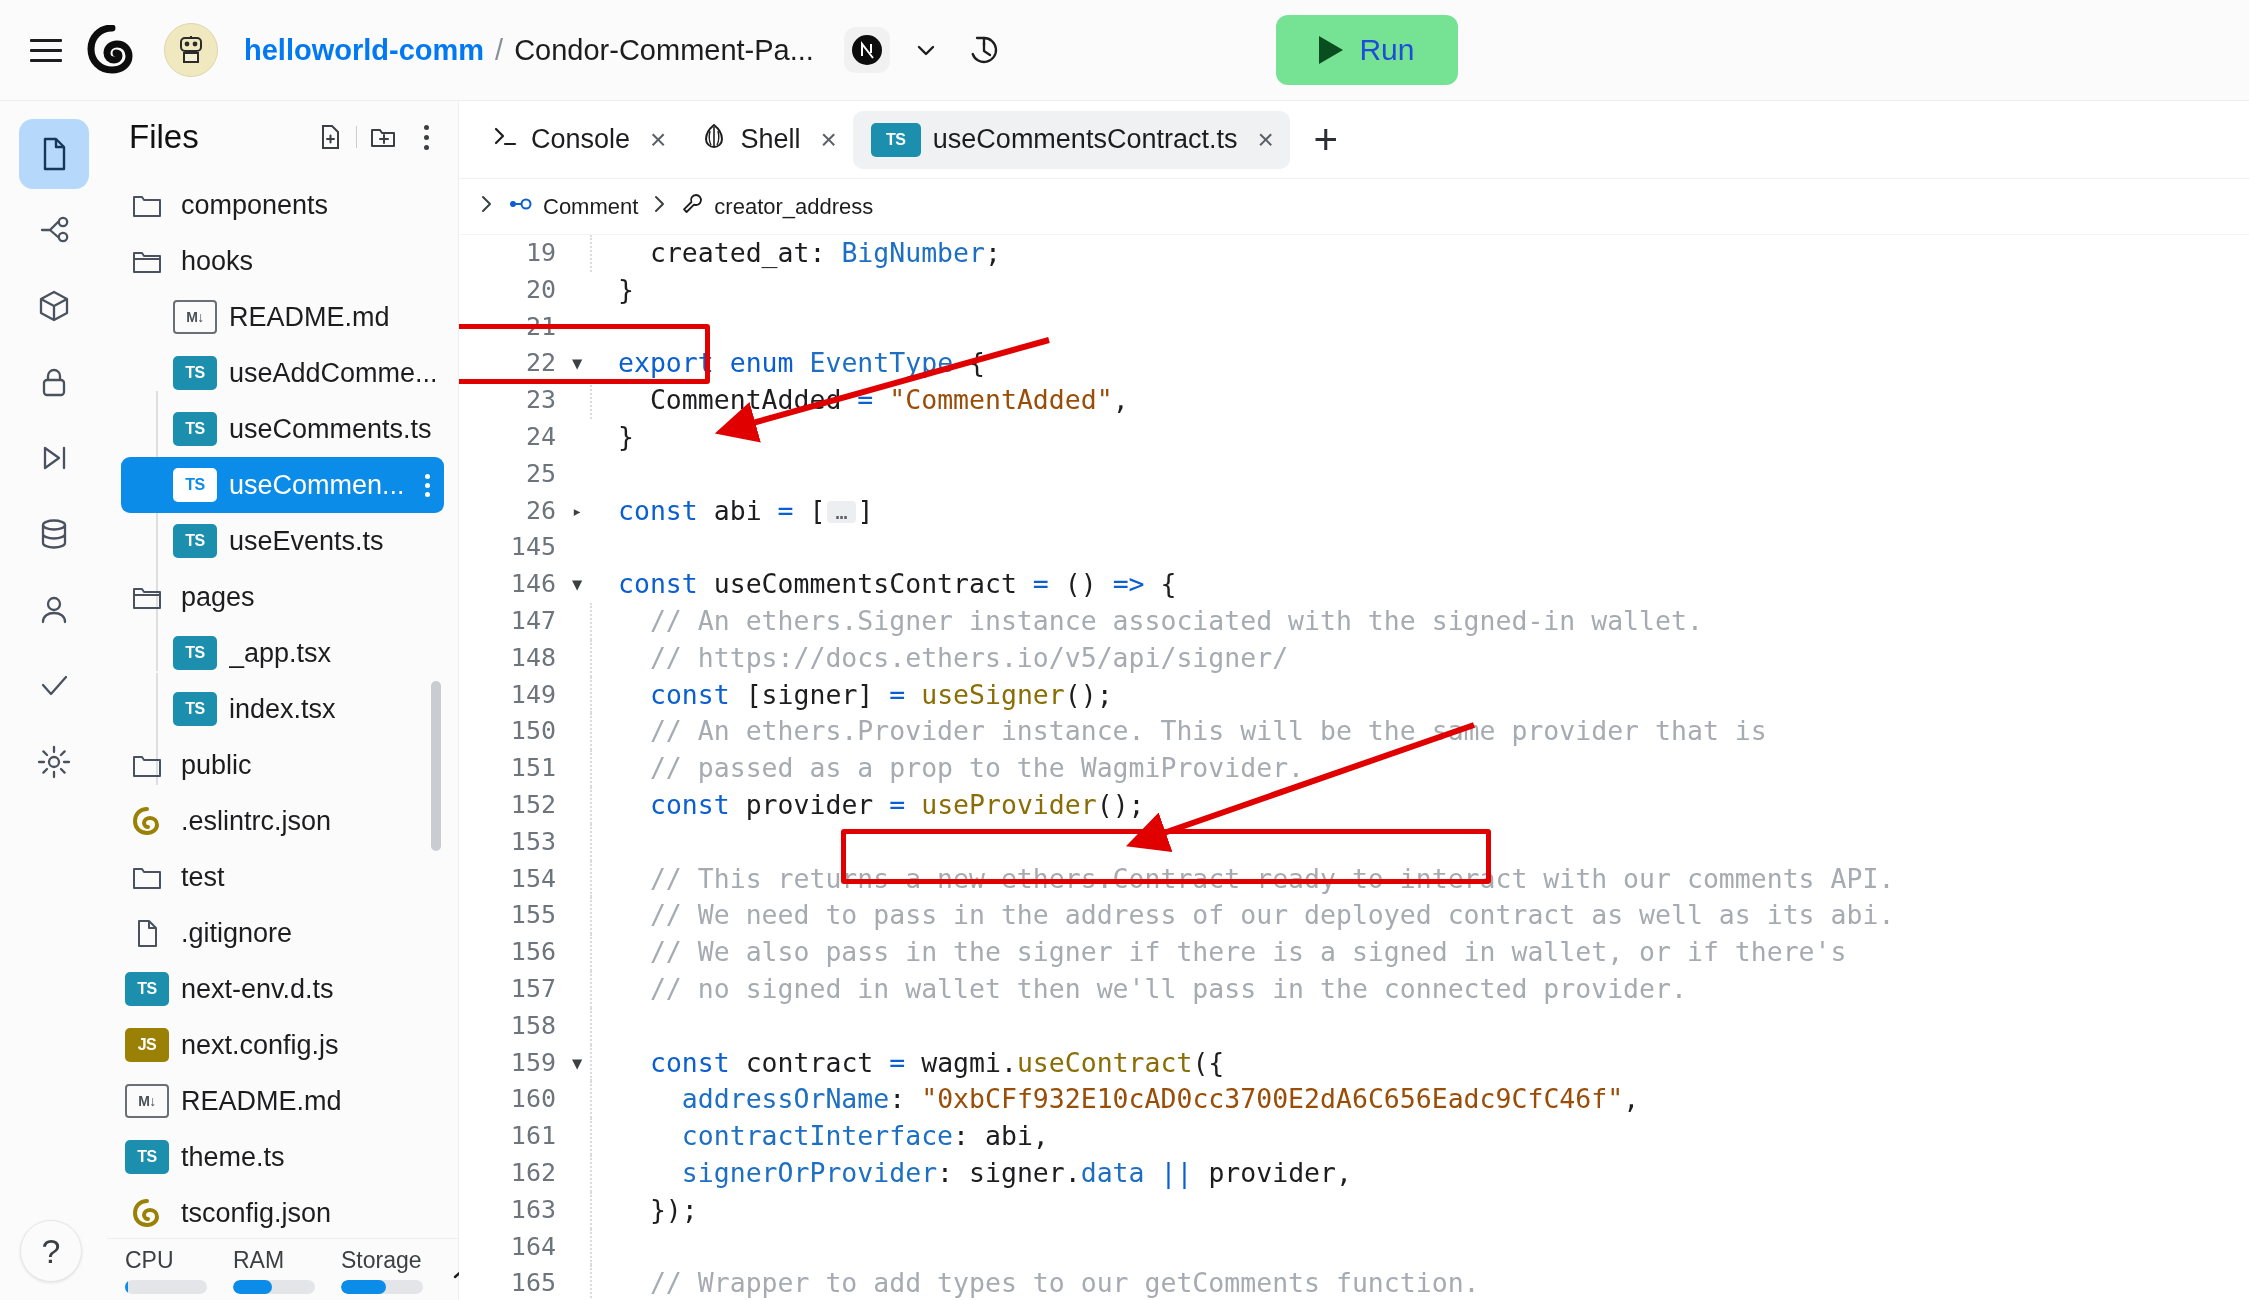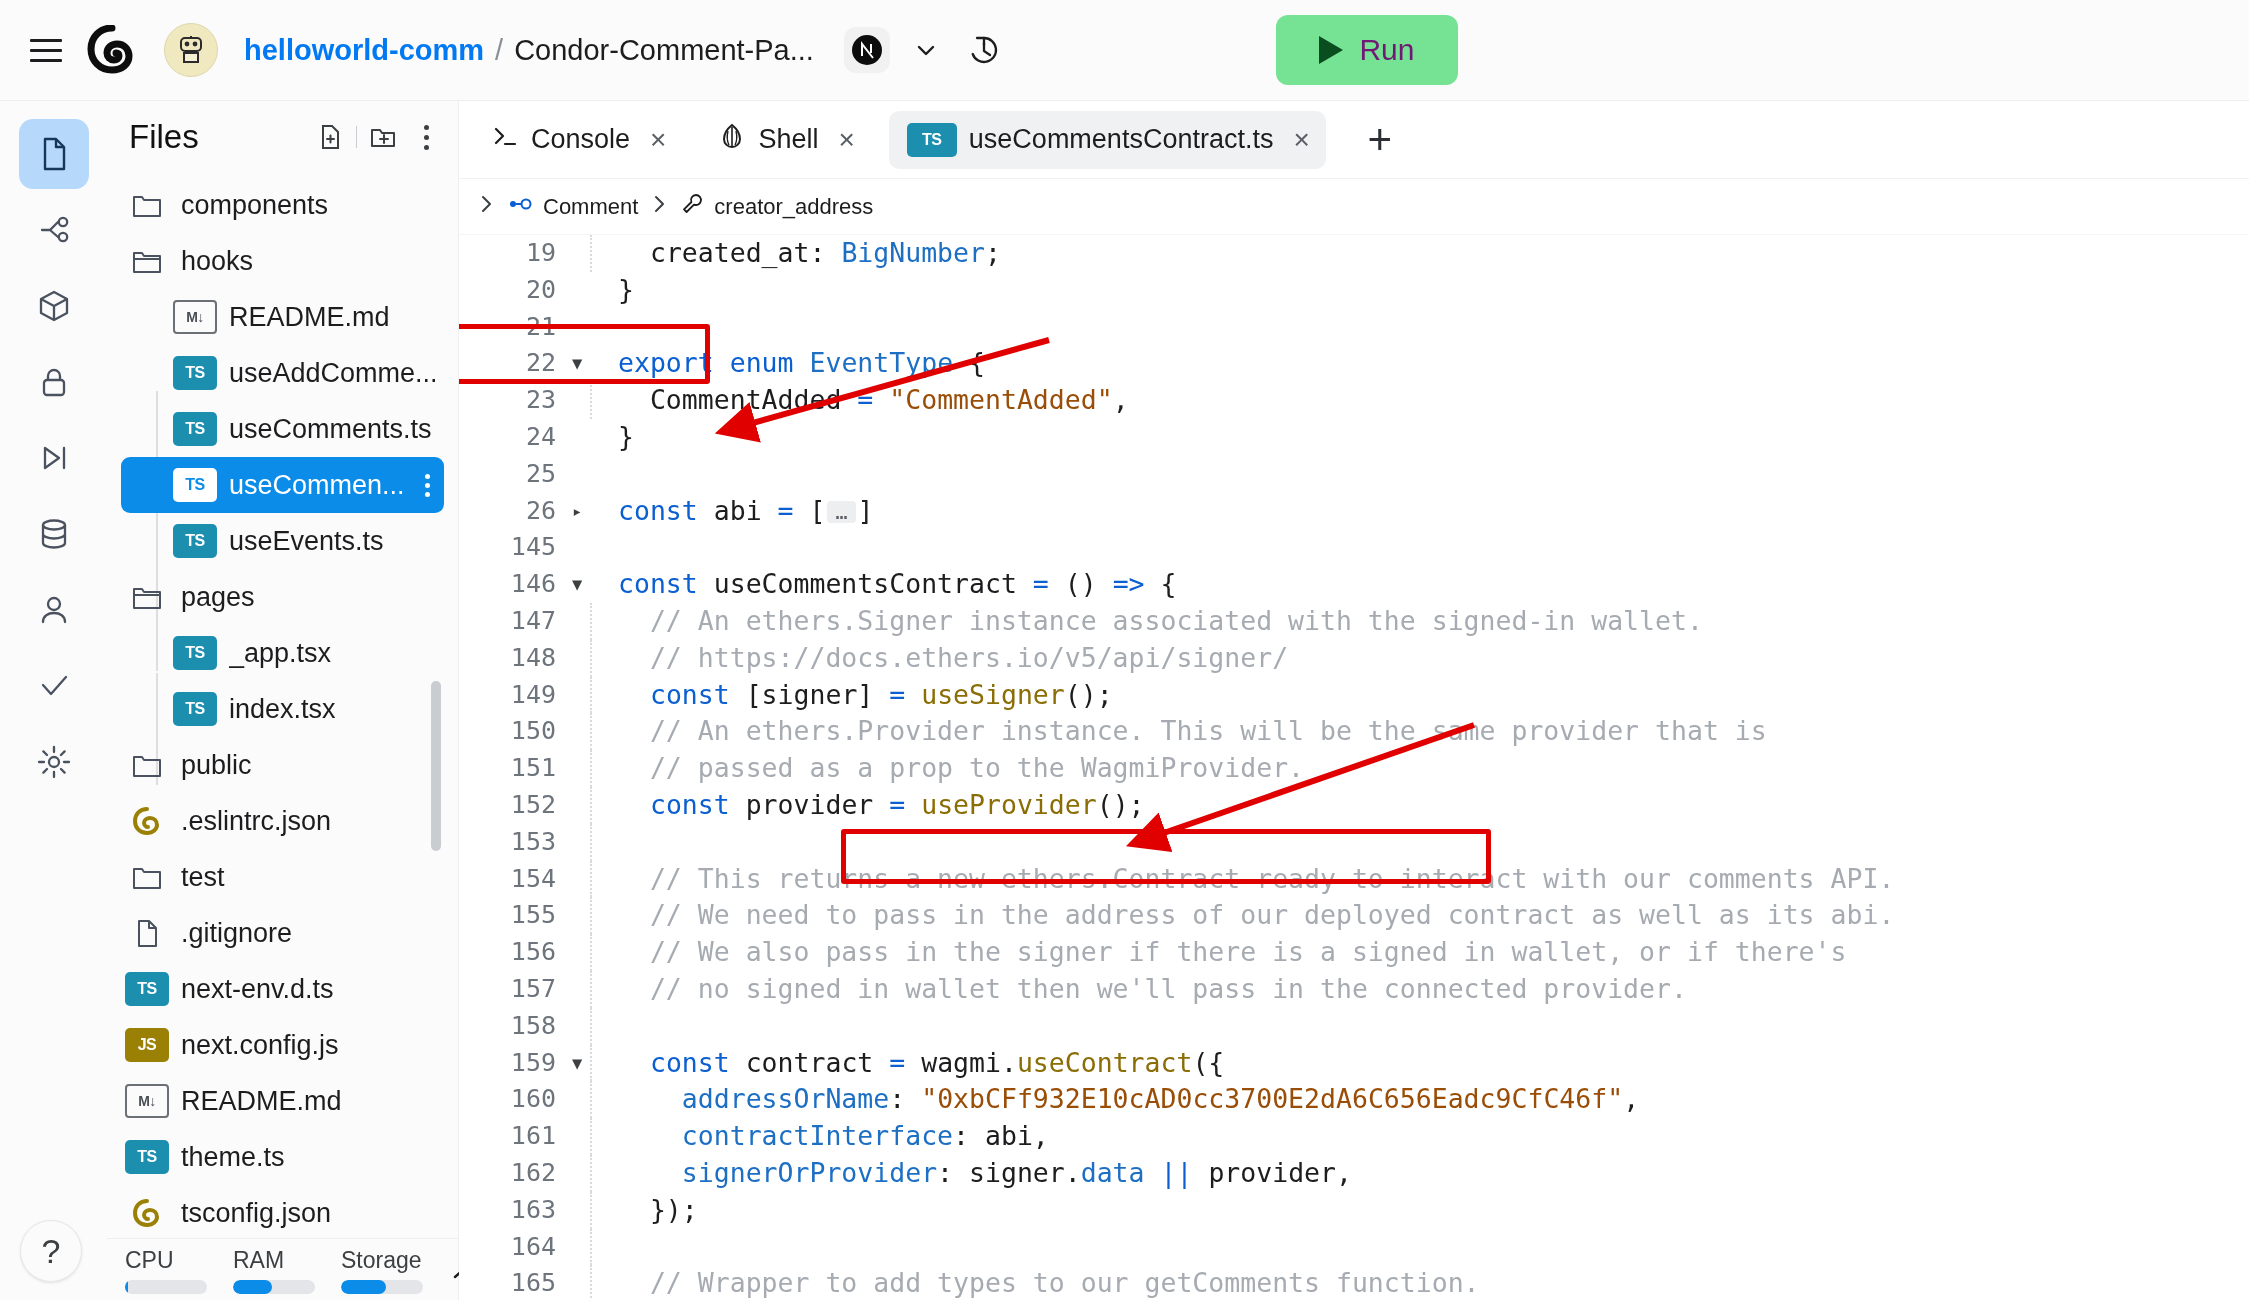--- a/index.html
+++ b/index.html
@@ -36,21 +36,21 @@
   }
   .chev-btn { margin-left:16px; width:40px; height:40px; display:flex; align-items:center; justify-content:center; cursor:pointer;}
   .history-btn { margin-left:16px; width:44px; height:44px; display:flex; align-items:center; justify-content:center; cursor:pointer;}
   .run-btn {
     margin-left:270px;
     width:182px; height:70px; border-radius:12px; background:#76e293;
     display:flex; align-items:center; justify-content:center; gap:16px; cursor:pointer;
     border:none;
   }
   .run-btn .tri { width:0;height:0; border-left:24px solid #0a4d1f; border-top:14px solid transparent; border-bottom:14px solid transparent;}
-  .run-btn .lbl { font-size:30px; color:#701a75; font-weight:400; }
+  .run-btn .lbl { font-size:30px; color:#1d4ed8; font-weight:400; }
 
   
   .rail {
     position:absolute; top:101px; left:0; width:107px; height:1199px;
     background:#fbfbfb; display:flex; flex-direction:column; align-items:center;
     padding-top:18px; gap:6px;
   }
   .rail-item { width:70px; height:70px; border-radius:14px; display:flex; align-items:center; justify-content:center; cursor:pointer;}
   .rail-item.active { background:#b6d9fb; }
   .help-btn {
@@ -98,21 +98,21 @@
     border-top:1px solid #eceef0; display:flex; align-items:flex-start; padding:8px 12px 0 18px; gap:26px;margin-top:12px;
   }
   .sys { display:flex; flex-direction:column; gap:6px; }
   .sys-l { font-size:23px; color:#3c4043; }
   .sys-bar { width:82px; height:14px; border-radius:7px; background:#e3e5e8; overflow:hidden; }
   .sys-bar > b { display:block; height:100%; background:#0c8ce9; border-radius:7px; }
   .sys-chev { margin-left:auto; align-self:flex-start; margin-top:16px; margin-right:6px; cursor:pointer; }
 
   
   .editor { position:absolute; top:101px; left:459px; width:1790px; height:1199px; background:#fff; }
-  .tabbar { height:78px; display:flex; align-items:center; padding-left:14px; gap:18px; border-bottom:1px solid #f0f1f2;}
+  .tabbar { height:78px; display:flex; align-items:center; padding-left:14px; gap:0; border-bottom:1px solid #f0f1f2;}
   .tab { height:58px; display:flex; align-items:center; gap:12px; padding:0 16px 0 18px; border-radius:10px; cursor:pointer;
     font-size:27px; color:#1d1d1f; }
   .tab.active { background:#f0f1f2; }
   .tab .x { font-size:28px; color:#5a5f66; margin-left:8px; cursor:pointer; line-height:1;}
   .tab-plus { width:52px; height:52px; display:flex; align-items:center; justify-content:center; font-size:42px;
     color:#2b2f33; cursor:pointer; margin-left:10px; font-weight:300;}
 
   .breadcrumb { height:56px; display:flex; align-items:center; gap:10px; padding-left:16px; font-size:22px; color:#1d1d1f;
     border-bottom:1px solid #f4f5f6;}
   .bc-chev { color:#5a5f66; font-size:24px; }

